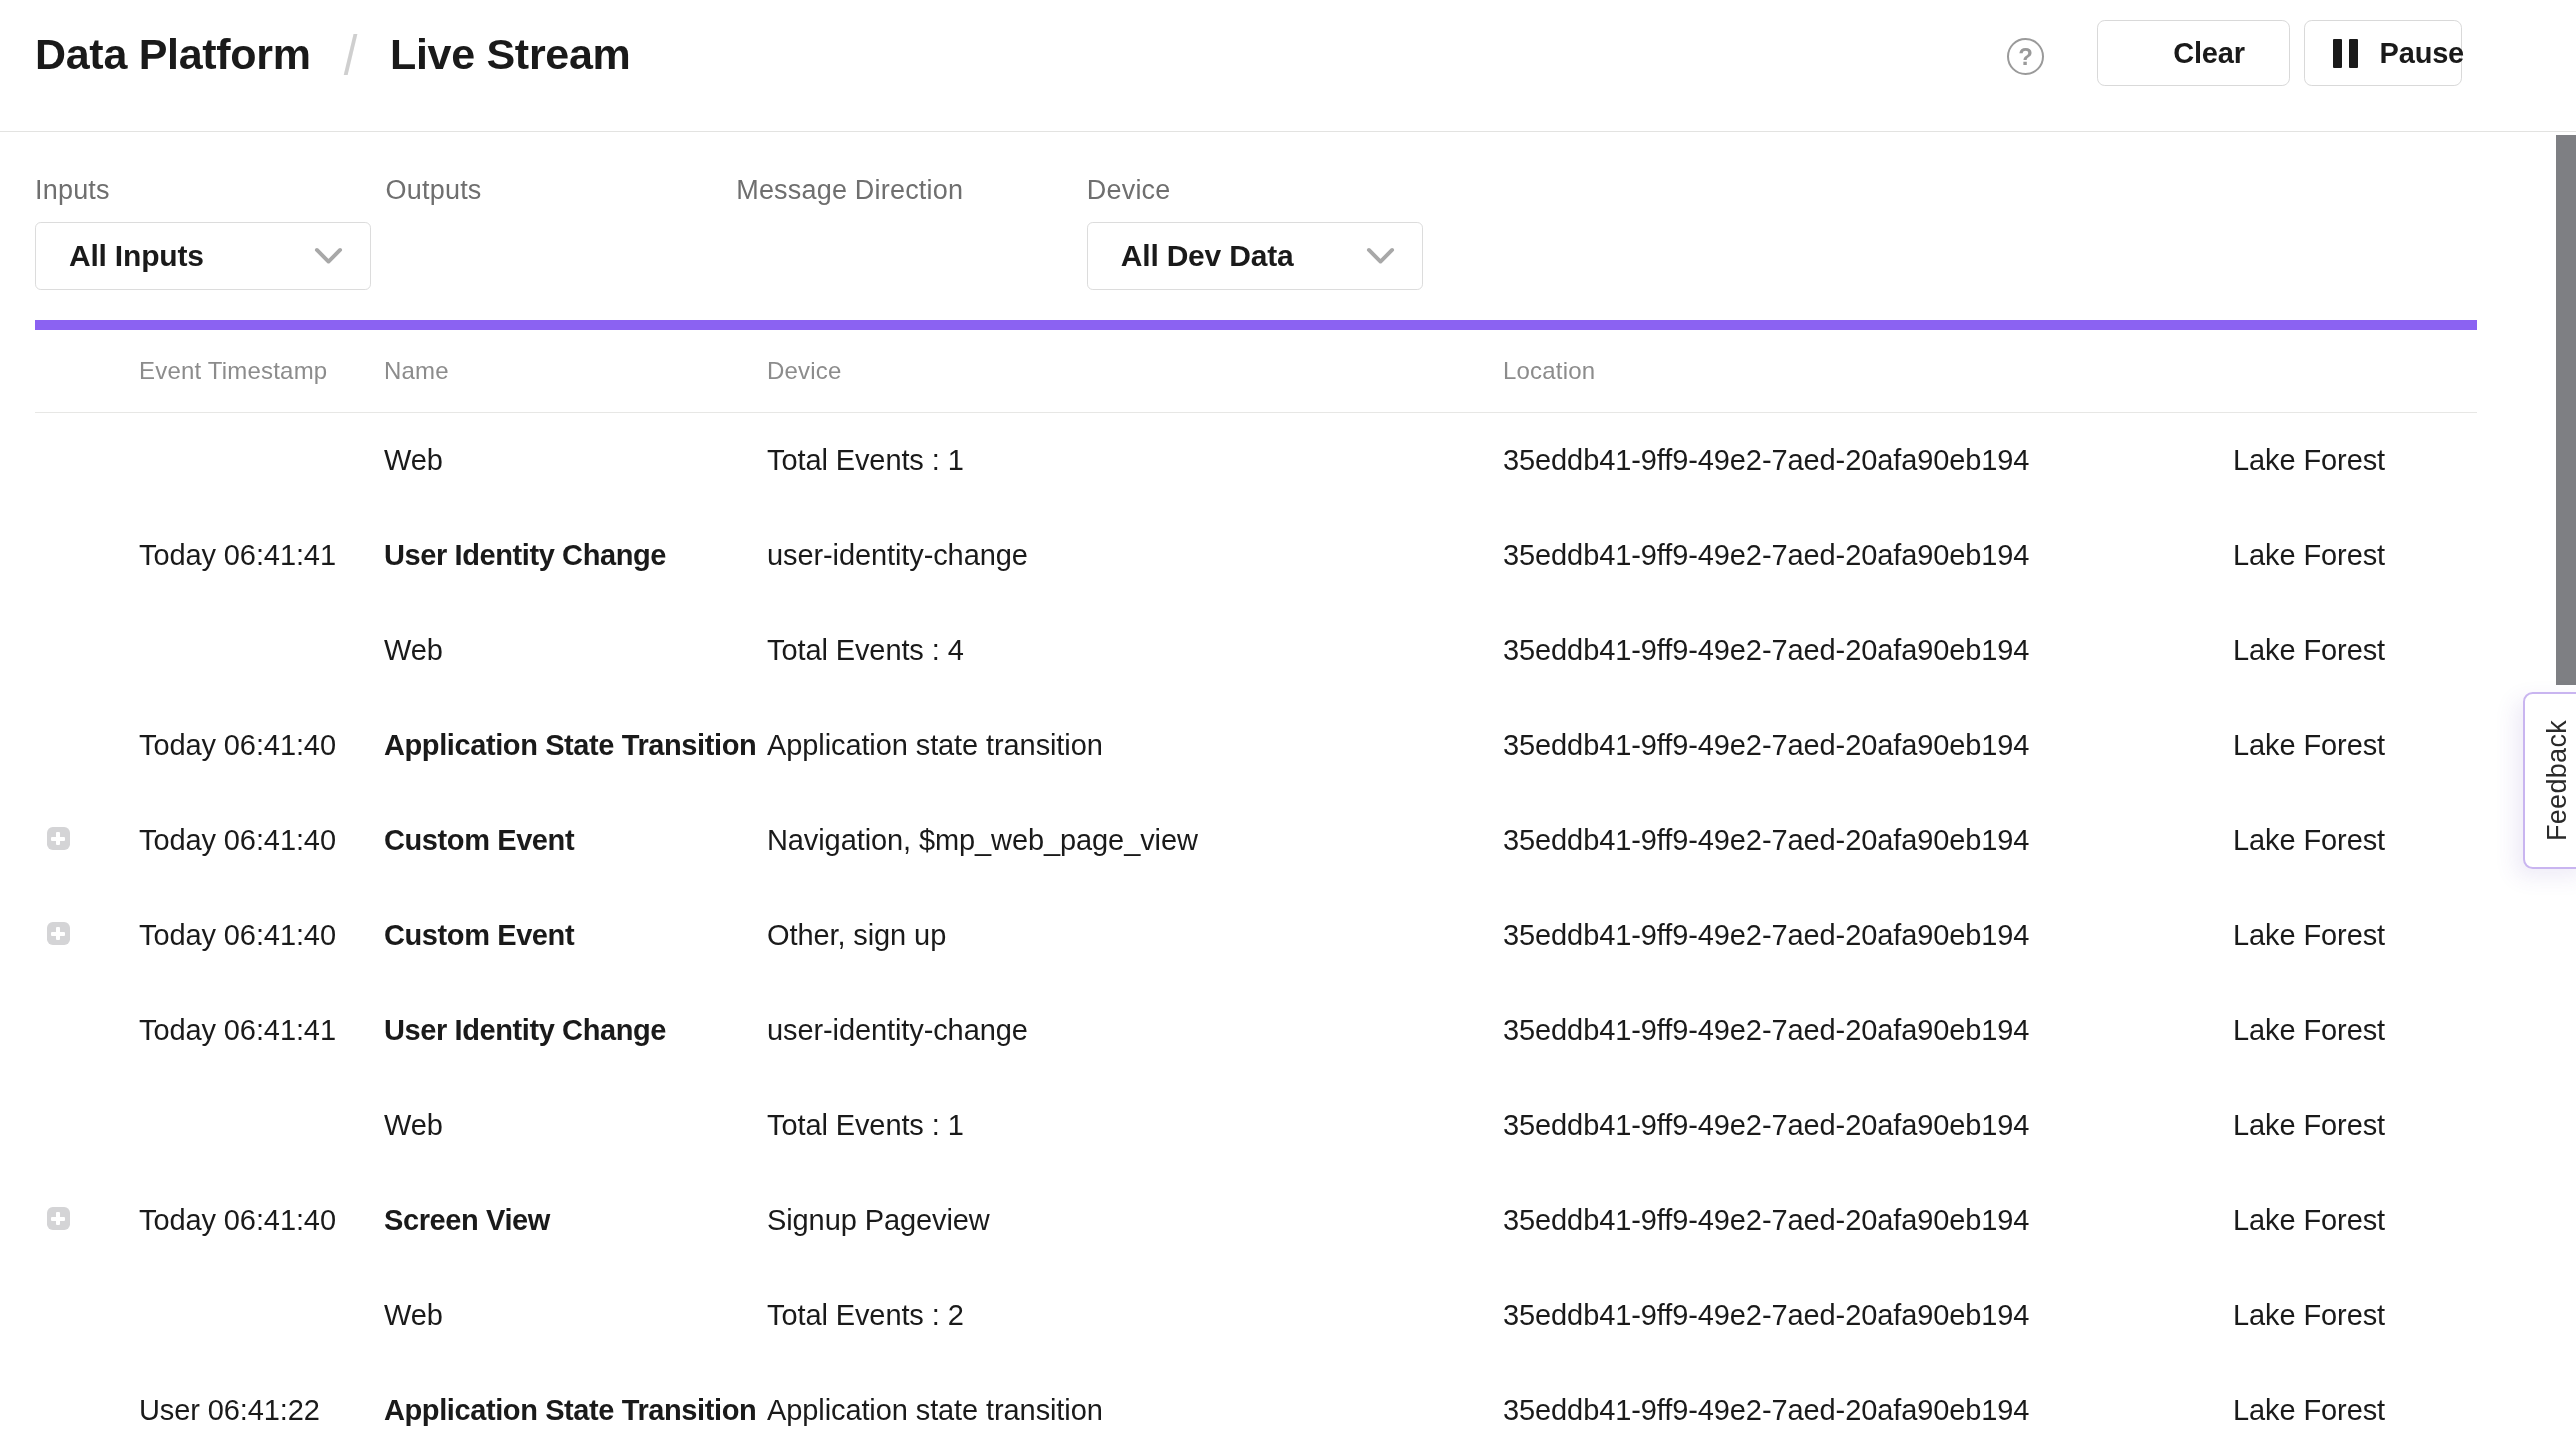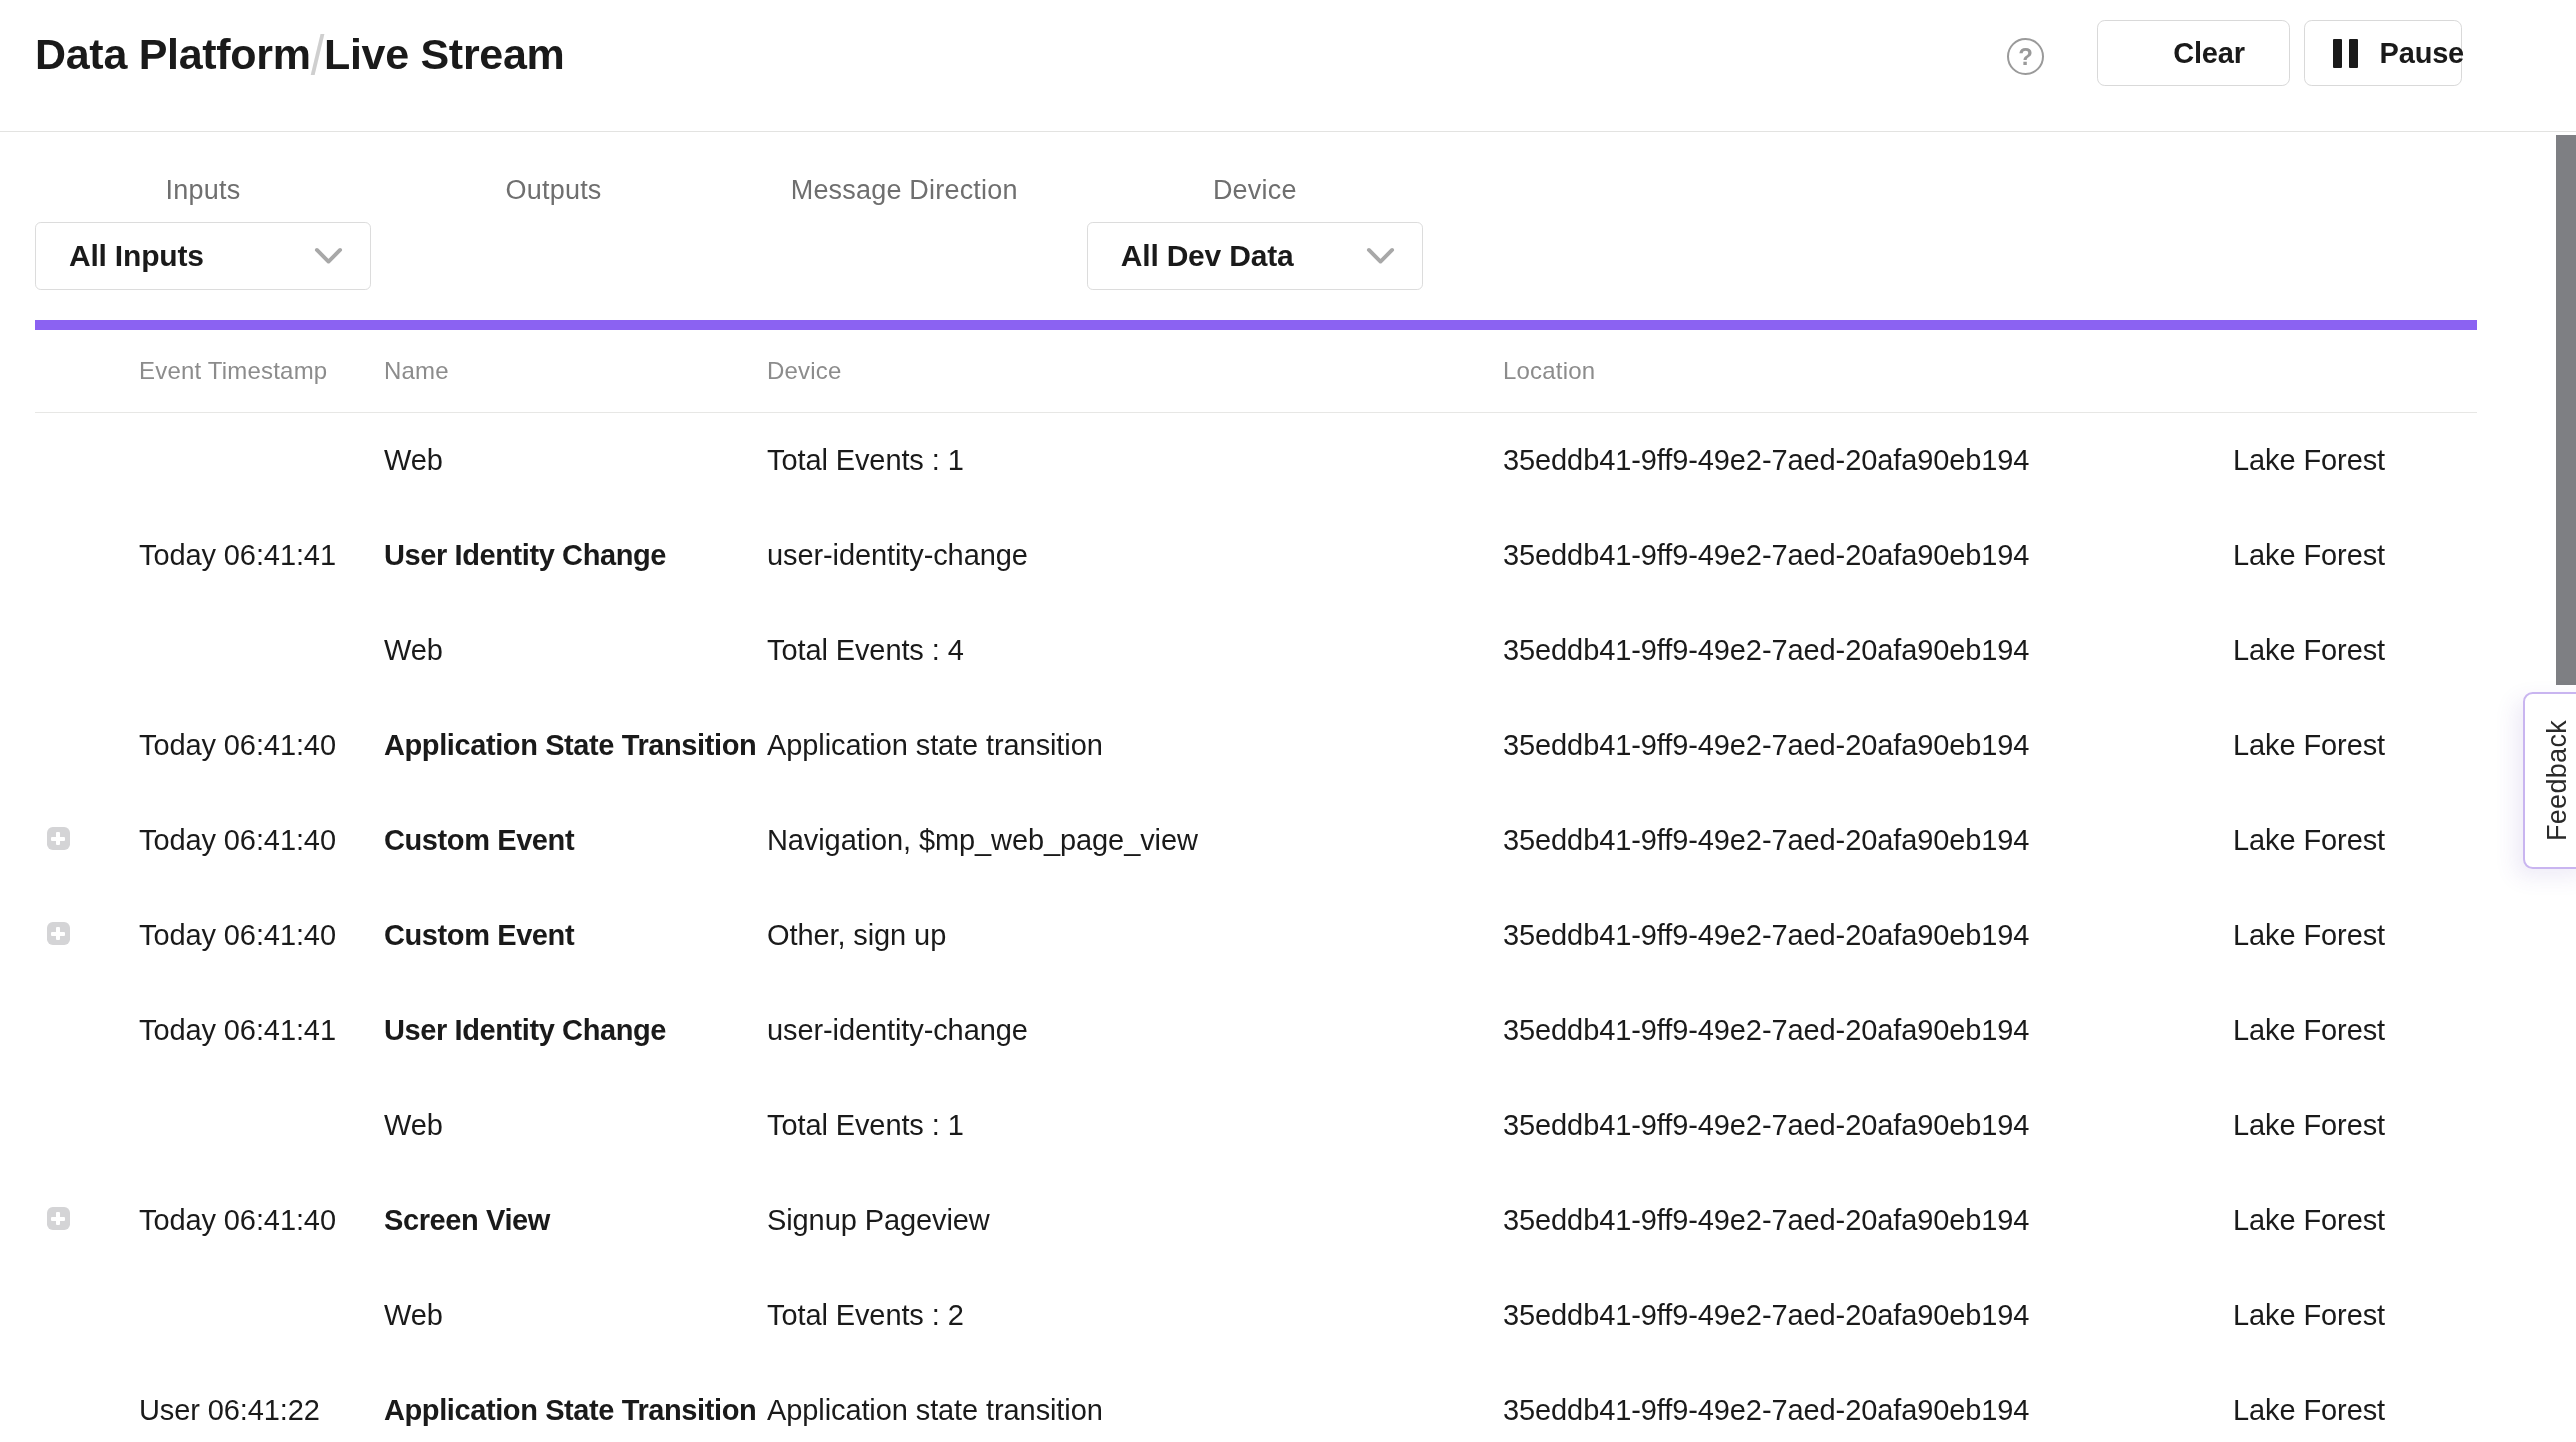--- a/index.html
+++ b/index.html
@@ -14,31 +14,31 @@
     --scrollbar-thumb:#7e7f83;
     --feedback-border:#c9b5f0;
   }
   *{margin:0;padding:0;box-sizing:border-box;}
   html,body{background:#fff;}
   body{font-family:"Liberation Sans", sans-serif;color:var(--text-primary);}
   .screen{position:relative;width:2576px;height:1442px;background:#fff;overflow:hidden;}
 
   
   .app-header{position:absolute;left:0;top:0;width:2576px;height:132px;border-bottom:1.9px solid var(--divider-gray);background:#fff;}
-  .breadcrumb{position:absolute;left:35px;top:0;height:108px;display:flex;align-items:center;font-size:43px;font-weight:600;letter-spacing:-0.3px;}
+  .breadcrumb{position:absolute;left:35px;top:0;height:108px;display:flex;align-items:center;gap:33px;font-size:43px;font-weight:600;letter-spacing:-0.3px;}
   .breadcrumb .sep{color:#cfcfcf;font-weight:300;font-size:49px;transform:scaleY(1.15);}
   .help-icon{position:absolute;left:2007px;top:38px;width:37px;height:37px;border:2.9px solid var(--icon-gray);border-radius:50%;display:flex;align-items:center;justify-content:center;font-size:24px;font-weight:700;color:var(--icon-gray);cursor:pointer;}
   .btn{position:absolute;top:20.4px;height:66px;background:#fff;border:1.9px solid #d9d9d9;border-radius:7.8px;display:flex;align-items:center;justify-content:center;font-size:29px;font-weight:700;letter-spacing:-0.2px;color:var(--text-primary);cursor:pointer;padding-left:31px;}
   .btn-clear{left:2097px;width:193px;}
   .btn-pause{left:2304px;width:158px;gap:21.4px;}
   .pause-icon{display:flex;gap:7.8px;}
   .pause-icon i{display:block;width:8.7px;height:29px;background:var(--text-primary);border-radius:1px;}
 
   
-  .filters-bar{position:absolute;left:35px;top:173px;display:flex;gap:14.6px;text-align:center;}
+  .filters-bar{position:absolute;left:35px;top:173px;display:flex;gap:14.6px;}
   .filter-group{width:336px;}
   .filter-label{font-size:27px;line-height:35px;color:var(--text-muted);margin-bottom:13.6px;letter-spacing:0.2px;}
   .select-box{position:relative;height:68px;border:1.9px solid var(--border-gray);border-radius:5.8px;background:#fff;display:flex;align-items:center;padding:0 104px 0 33px;font-size:30px;font-weight:700;letter-spacing:-0.2px;cursor:pointer;}
   .select-box svg{position:absolute;right:27px;top:50%;margin-top:-8.7px;}
 
   
   .accent-bar{position:absolute;left:35px;top:320px;width:2442px;height:9.7px;background:var(--accent-purple);}
 
   
   .stream-table{position:absolute;left:35px;top:330px;width:2442px;}

